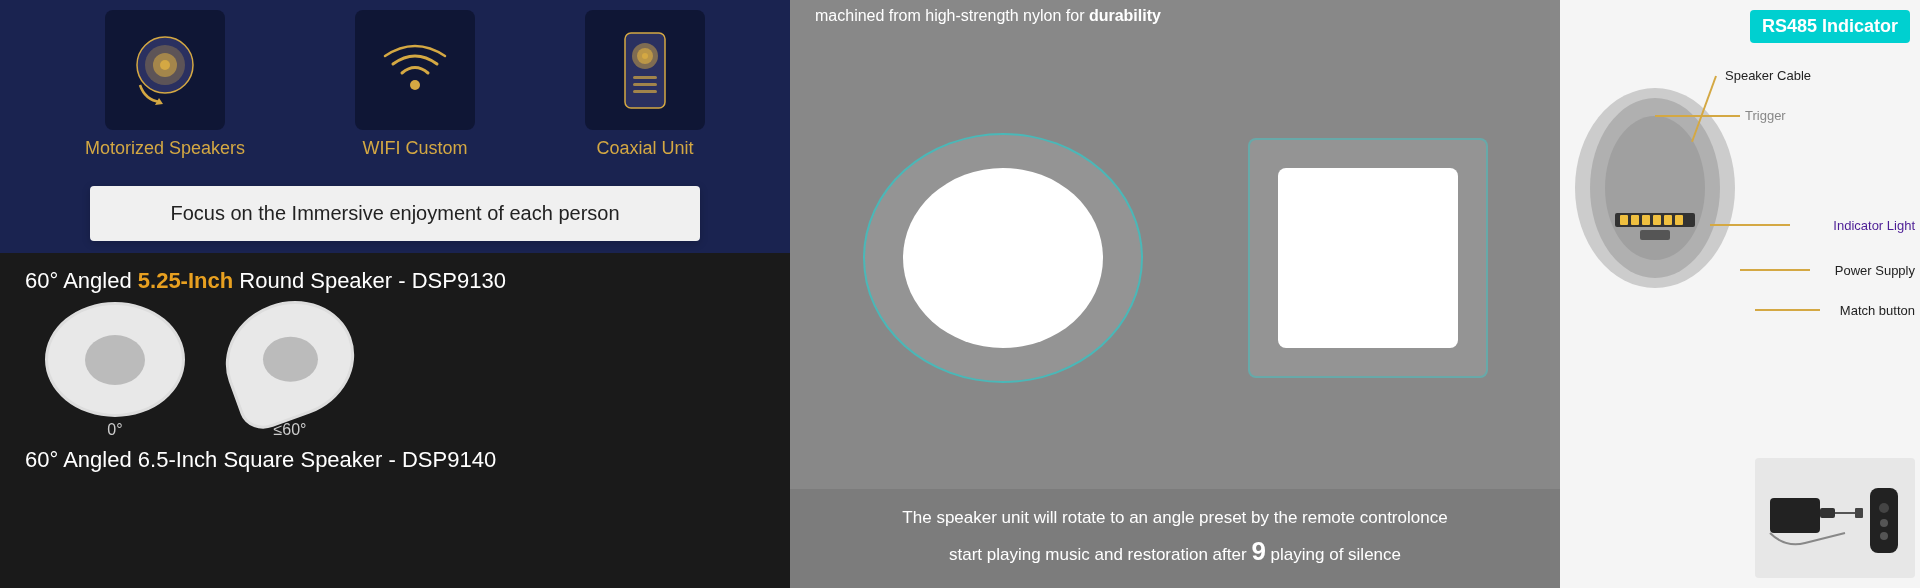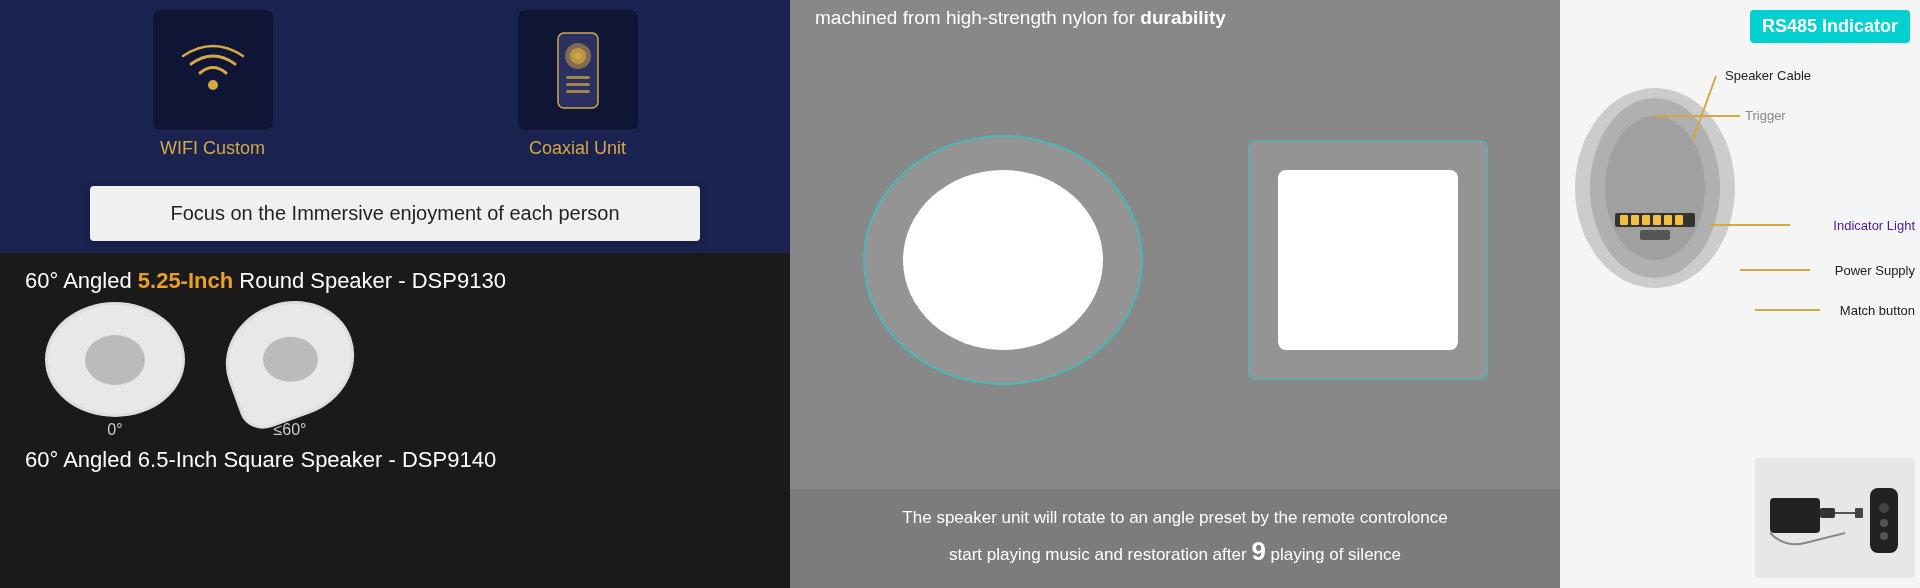--- a/index.html
+++ b/index.html
@@ -118,21 +118,21 @@
       flex-shrink: 0;
       display: flex;
       flex-direction: column;
       overflow: hidden;
       position: relative;
     }
 
     .durability-text {
       padding: 5px 25px 0 25px;
       color: #fff;
-      font-size: 19px;
+      font-size: 16px;
       line-height: 1.4;
     }
 
     .durability-text strong {
       font-weight: 700;
     }
 
     .speaker-images-mid {
       display: flex;
       justify-content: space-around;
@@ -303,20 +303,35 @@
       border-radius: 8px;
     }
   </style>
 </head>
 <body>
 
 <div class="left-panel">
 
   <div class="product-icons-row">
 
+    <div class="product-icon-item">
+      <div class="icon-box">
+        <svg width="80" height="80" viewBox="0 0 80 80">
+
+          <circle cx="40" cy="35" r="28" fill="#2a3060" stroke="#d4a843" stroke-width="1.5"></circle>
+          <circle cx="40" cy="35" r="20" fill="#d4a843" opacity="0.3"></circle>
+          <circle cx="40" cy="35" r="12" fill="#d4a843" opacity="0.6"></circle>
+          <circle cx="40" cy="35" r="5" fill="#d4a843"></circle>
+
+          <path d="M15 55 Q20 70 35 72" stroke="#d4a843" stroke-width="2.5" fill="none"></path>
+          <polygon points="34,68 38,74 30,75" fill="#d4a843"></polygon>
+        </svg>
+      </div>
+      <span class="product-label">Motorized Speakers</span>
+    </div>
 
     <div class="product-icon-item">
       <div class="icon-box">
         <svg width="80" height="80" viewBox="0 0 80 80">
 
           <circle cx="40" cy="55" r="5" fill="#d4a843"></circle>
           <path d="M27 43 Q40 32 53 43" stroke="#d4a843" stroke-width="3" fill="none" stroke-linecap="round"></path>
           <path d="M18 34 Q40 18 62 34" stroke="#d4a843" stroke-width="3" fill="none" stroke-linecap="round"></path>
           <path d="M10 26 Q40 6 70 26" stroke="#d4a843" stroke-width="2.5" fill="none" stroke-linecap="round"></path>
         </svg>

